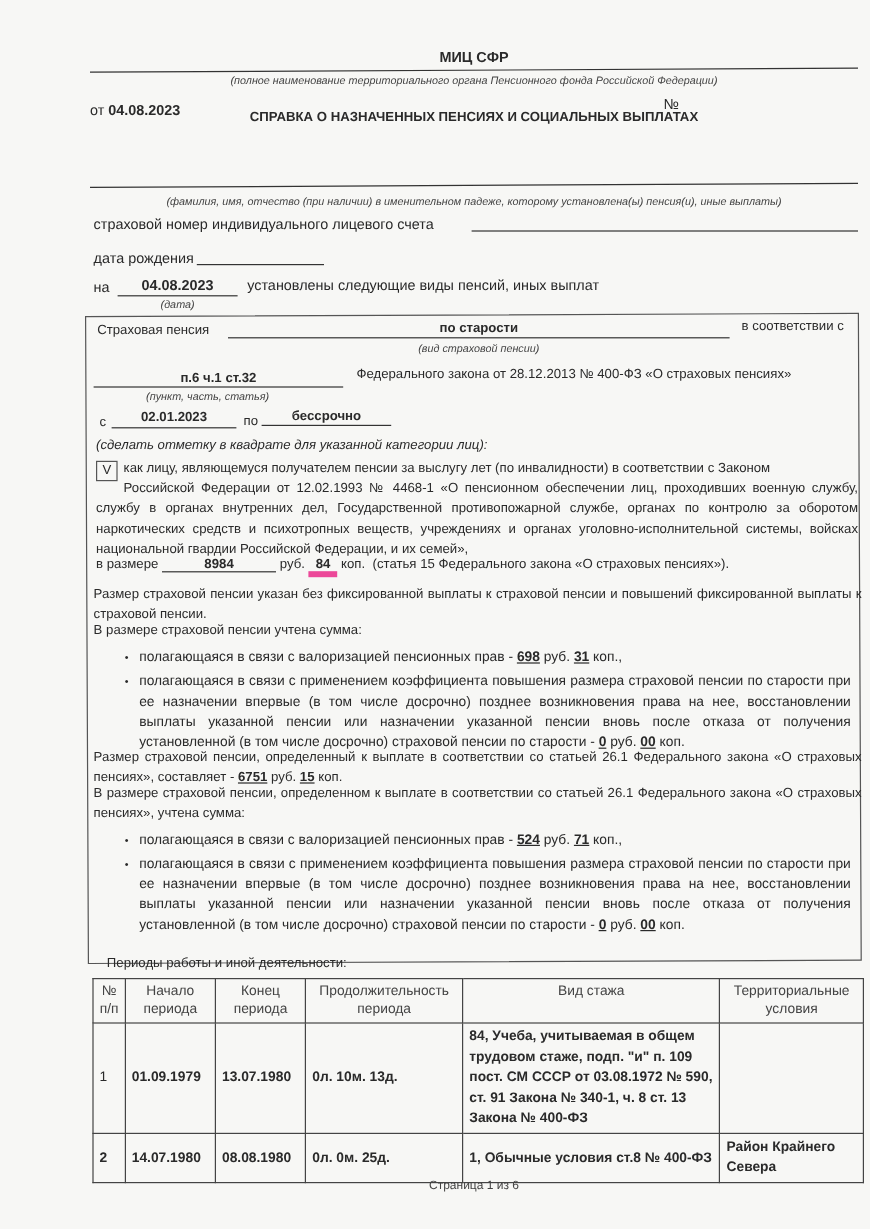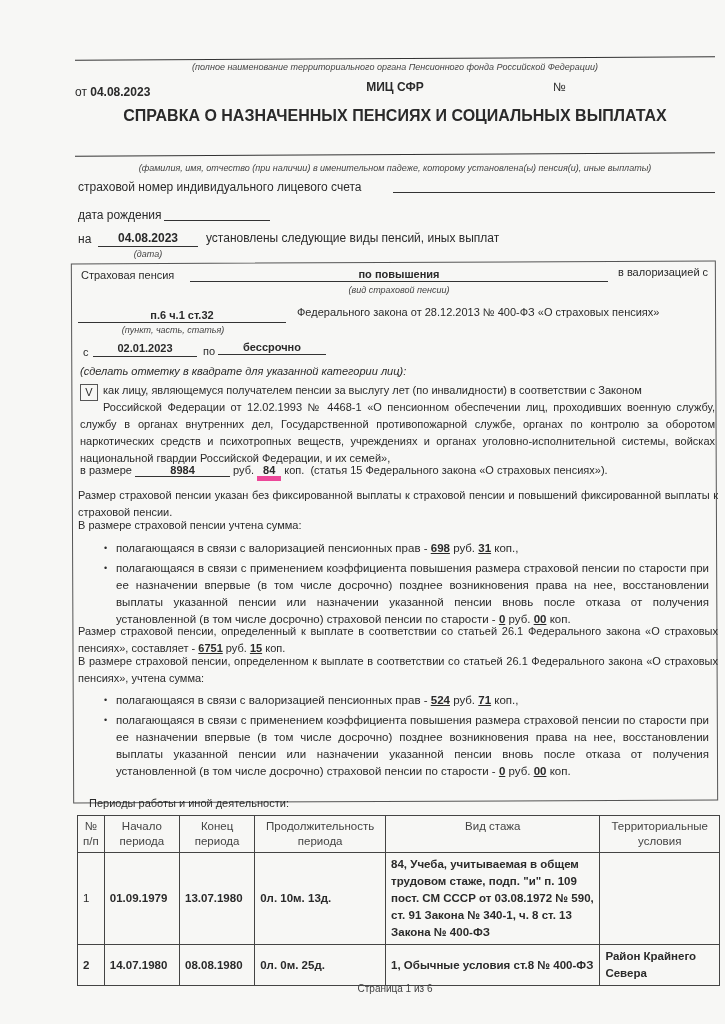--- a/index.html
+++ b/index.html
@@ -39,54 +39,54 @@
   table.periods th, table.periods td {
     border: 1px solid #444; padding: 3px 5px; vertical-align: middle;
   }
   table.periods th { font-weight: normal; color: #444; vertical-align: top; text-align: center; line-height: 15px; }
   table.periods td { font-weight: bold; line-height: 17px; }
   table.periods td.num { font-weight: normal; }
 </style>
 </head>
 <body>
 
-<div class="abs bold fs12 center" style="left:75px;top:41px;width:640px;margin-top:39px;">МИЦ СФР</div>
+<div class="abs bold fs12 center" style="left:75px;top:41px;width:640px;">МИЦ СФР</div>
 <div class="hline" style="left:75px;top:58px;width:640px;transform:rotate(-0.3deg);"></div>
 <div class="abs it fs9 center" style="left:75px;top:62px;width:640px;color:#444;">(полное наименование территориального органа Пенсионного фонда Российской Федерации)</div>
 
 <div class="abs fs12" style="left:75px;top:85px;">
   <span>от</span>
   <span class="bold">04.08.2023</span>
 </div>
 <div class="abs fs12" style="left:553px;top:80px;">№</div>
 
-<div class="abs bold center" style="left:75px;top:107px;width:640px;font-size:16px;">СПРАВКА О НАЗНАЧЕННЫХ ПЕНСИЯХ И СОЦИАЛЬНЫХ ВЫПЛАТАХ</div>
+<div class="abs bold center" style="left:75px;top:92px;width:640px;font-size:11px;">СПРАВКА О НАЗНАЧЕННЫХ ПЕНСИЯХ И СОЦИАЛЬНЫХ ВЫПЛАТАХ</div>
 
 <div class="hline" style="left:75px;top:154px;width:640px;transform:rotate(-0.3deg);"></div>
 <div class="abs it fs9 center" style="left:75px;top:163px;width:640px;color:#444;">(фамилия, имя, отчество (при наличии) в именительном падеже, которому установлена(ы) пенсия(и), иные выплаты)</div>
 
 <div class="abs fs12" style="left:78px;top:180px;">страховой номер индивидуального лицевого счета</div>
 <div class="hline" style="left:393px;top:192px;width:322px;"></div>
 
 <div class="abs fs12" style="left:78px;top:208px;">дата рождения</div>
 <div class="hline" style="left:164px;top:220px;width:106px;"></div>
 
 <div class="abs fs12" style="left:78px;top:232px;">на</div>
 <div class="abs bold fs12 center" style="left:98px;top:231px;width:100px;">04.08.2023</div>
 <div class="hline" style="left:98px;top:246px;width:100px;"></div>
 <div class="abs it fs9 center" style="left:98px;top:249px;width:100px;color:#444;">(дата)</div>
 <div class="abs fs12" style="left:206px;top:231px;">установлены следующие виды пенсий, иных выплат</div>
 
 <div class="box"></div>
 
 <div class="abs fs11" style="left:81px;top:269px;">Страховая пенсия</div>
-<div class="abs bold fs11 center" style="left:190px;top:268px;width:418px;">по повышения</div>
+<div class="abs bold fs11 center" style="left:190px;top:268px;width:418px;">по старости</div>
 <div class="hline" style="left:190px;top:281px;width:418px;"></div>
 <div class="abs it fs9 center" style="left:190px;top:285px;width:418px;color:#444;">(вид страховой пенсии)</div>
-<div class="abs fs11" style="left:618px;top:266px;">в валоризацией с</div>
+<div class="abs fs11" style="left:618px;top:266px;">в соответствии с</div>
 
 <div class="abs bold fs11 center" style="left:78px;top:309px;width:208px;">п.6 ч.1 ст.32</div>
 <div class="hline" style="left:78px;top:322px;width:208px;"></div>
 <div class="abs it fs9 center" style="left:78px;top:325px;width:190px;color:#444;">(пункт, часть, статья)</div>
 <div class="abs fs11" style="left:297px;top:306px;">Федерального закона от 28.12.2013 № 400-ФЗ «О страховых пенсиях»</div>
 
 <div class="abs fs11" style="left:83px;top:346px;">с</div>
 <div class="abs bold fs11 center" style="left:93px;top:342px;width:104px;">02.01.2023</div>
 <div class="hline" style="left:93px;top:356px;width:104px;"></div>
 <div class="abs fs11" style="left:203px;top:345px;">по</div>

